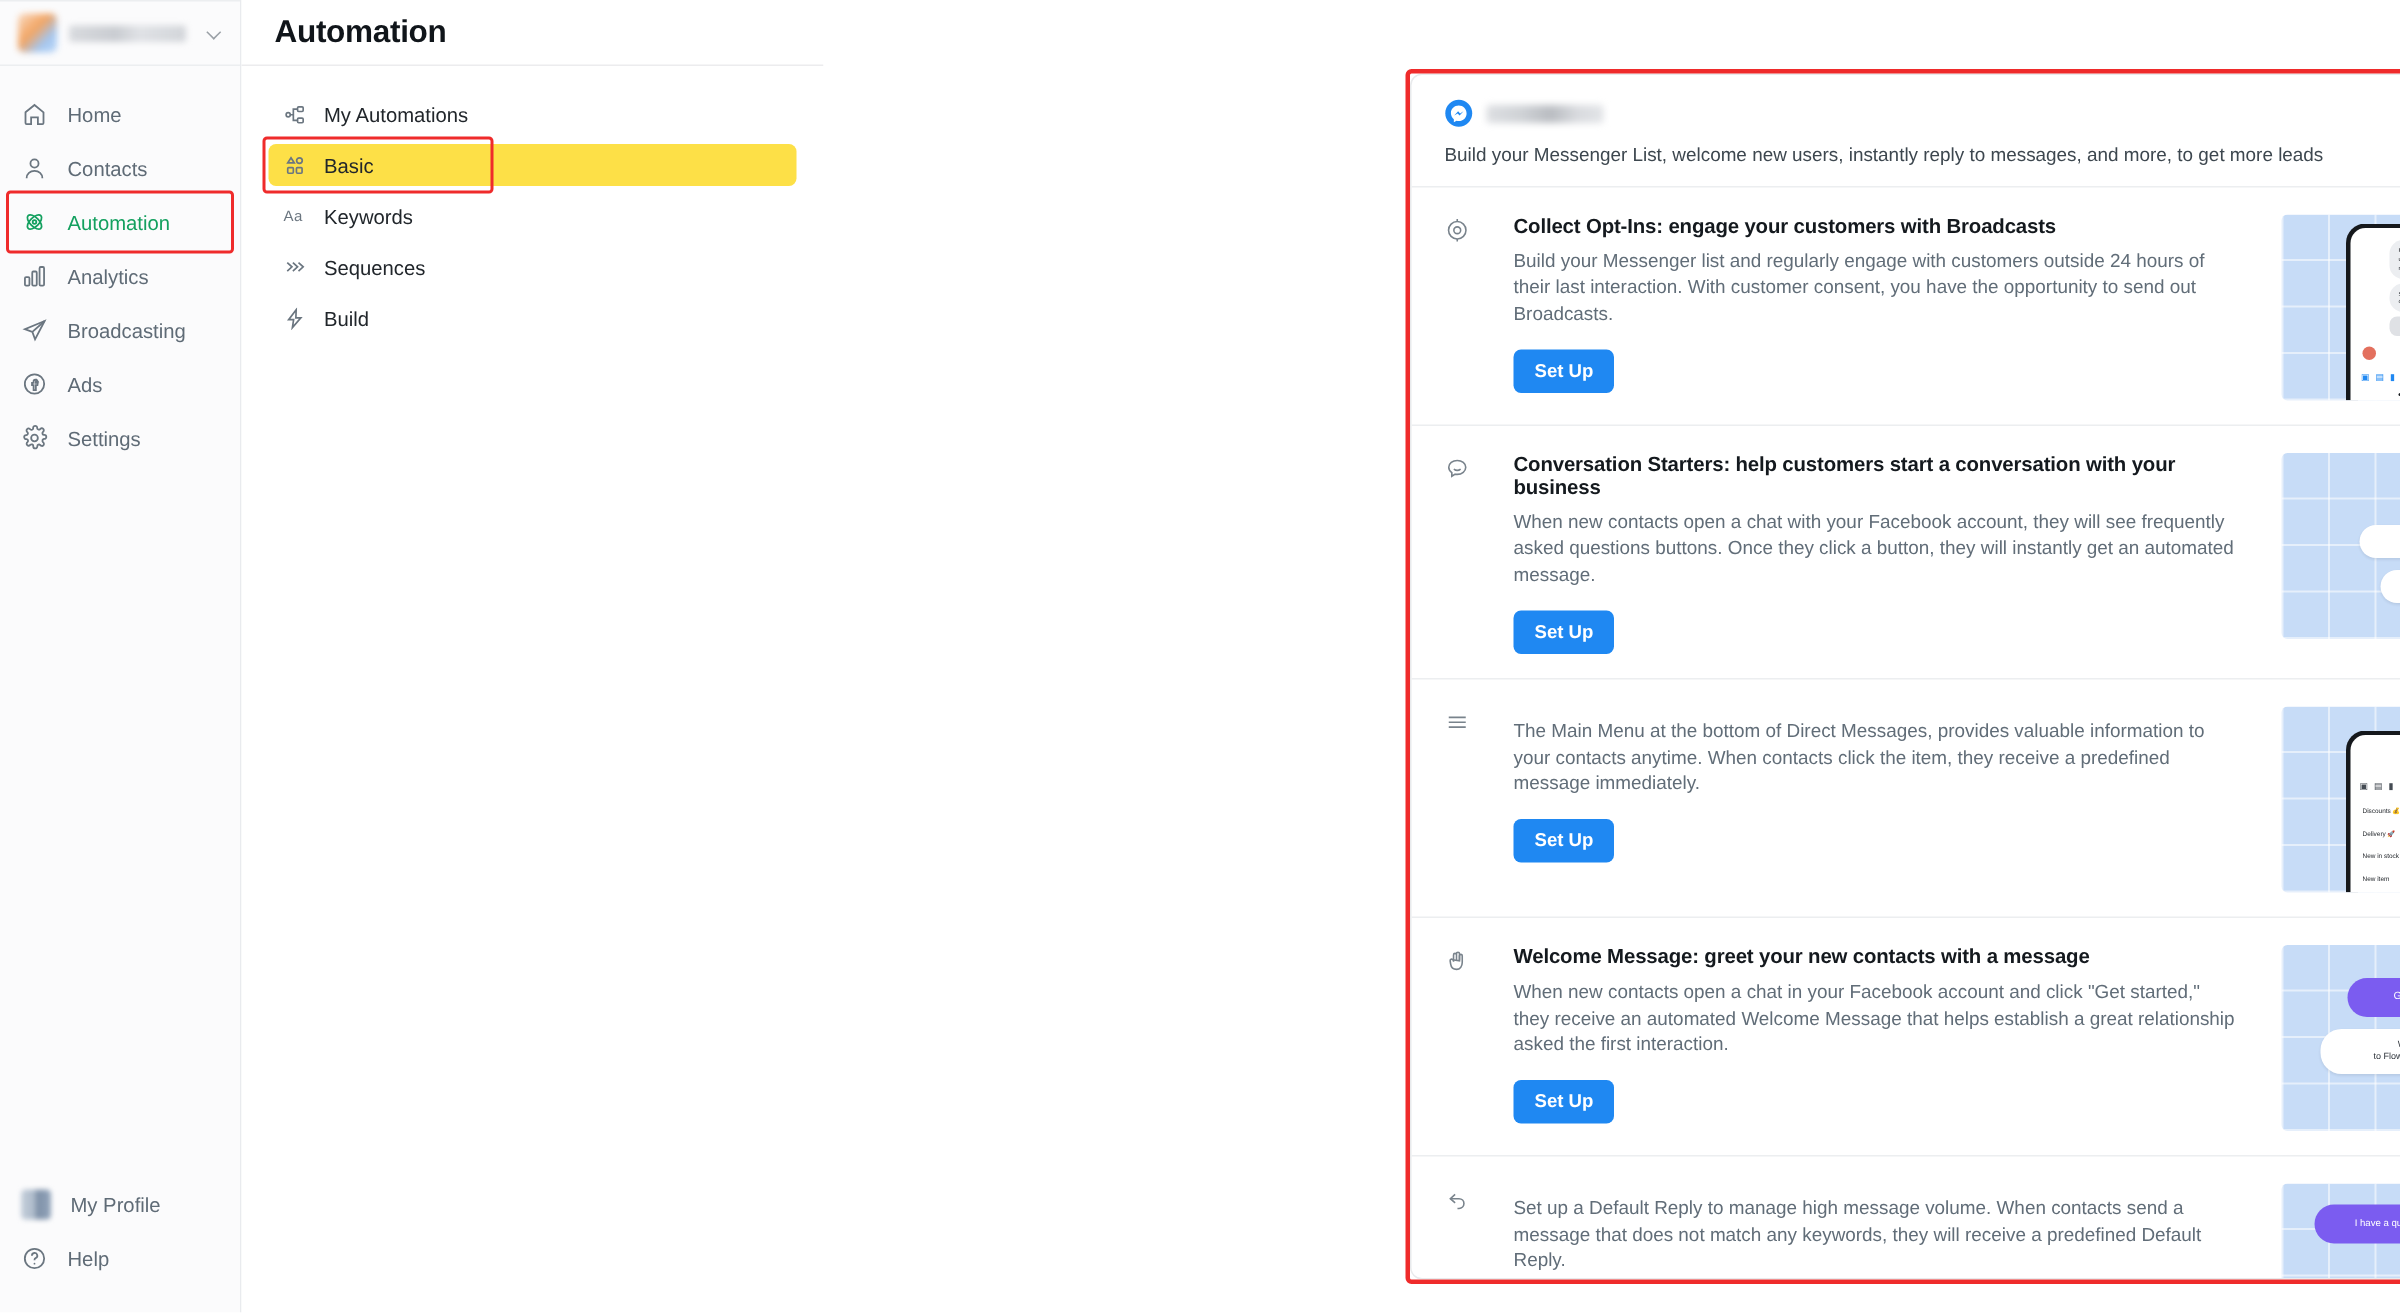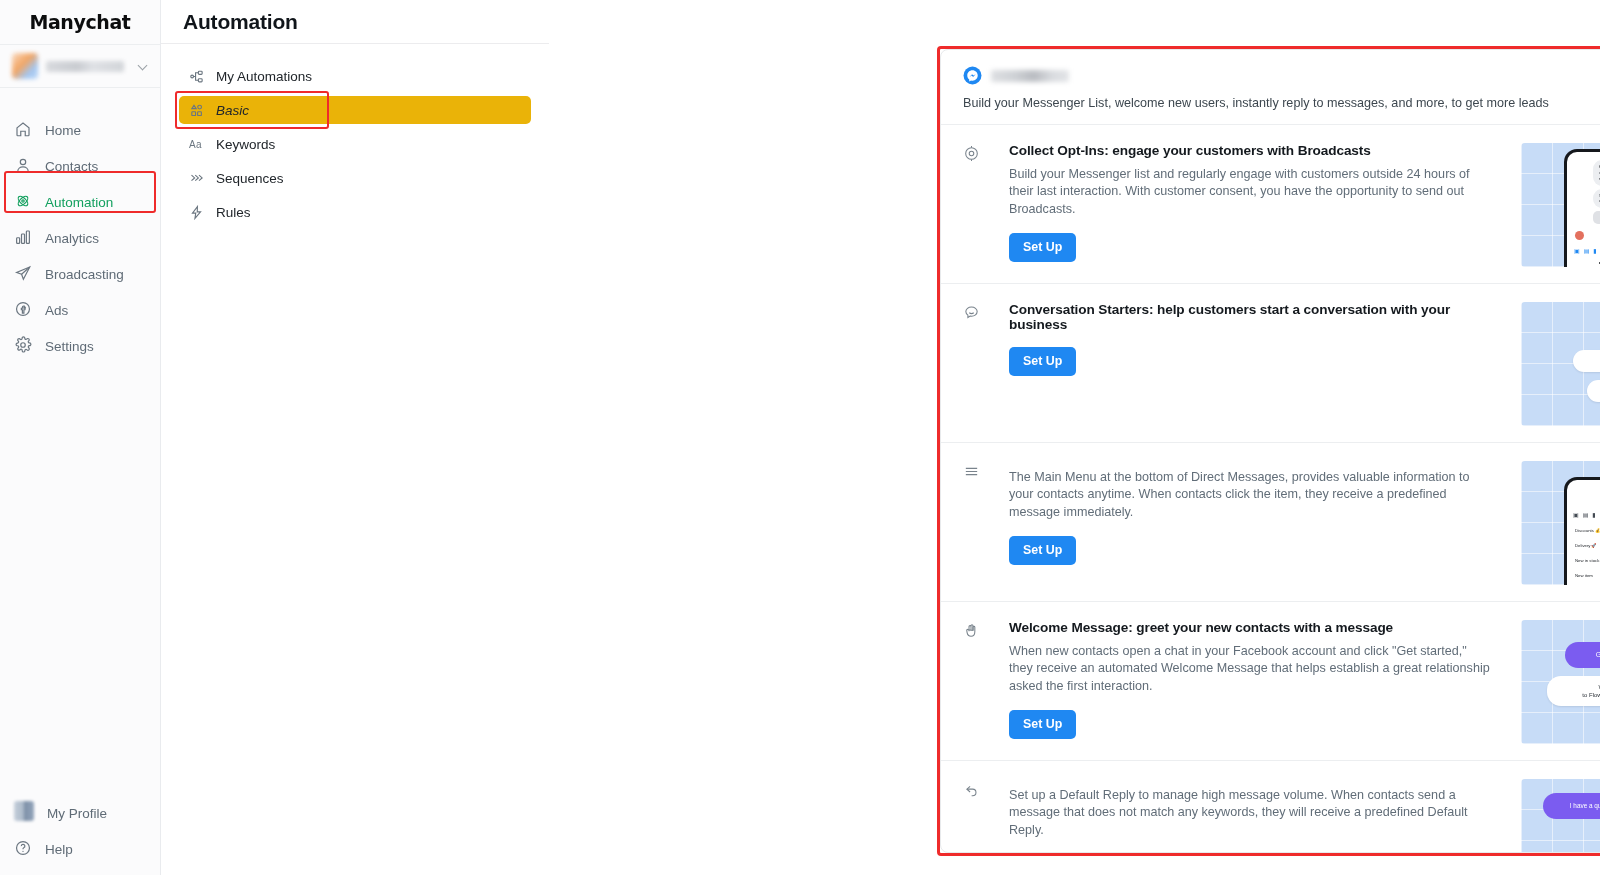--- a/index.html
+++ b/index.html
@@ -38,21 +38,21 @@
     filter: blur(2px); margin-right: 6px;
   }
   .chev { width: 10px; height: 10px; flex: 0 0 10px; position: relative; }
   .chev::after {
     content: ""; position: absolute; left: 1px; top: 1px;
     width: 6px; height: 6px; border-right: 1.4px solid #9aa0a6;
     border-bottom: 1.4px solid #9aa0a6; transform: rotate(45deg);
   }
   .nav { padding-top: 14px; flex: 1; }
   .nav-item {
-    height: 36px; display: flex; align-items: flex-end; gap: 13px;
+    height: 36px; display: flex; align-items: center; gap: 13px;
     padding: 0 14px; color: #5f6b76; font-size: 13.5px; cursor: pointer;
     position: relative;
   }
   .nav-item .ico { width: 18px; height: 18px; flex: 0 0 18px; display: block; color: #6b7680; }
   .nav-item.active { color: #13a05f; }
   .nav-item.active .ico { color: #13a05f; }
   .hl-box {
     position: absolute; border: 2.5px solid #ef2b2b; border-radius: 3px;
     pointer-events: none;
   }
@@ -74,21 +74,21 @@
     height: 44px; display: flex; align-items: center; padding: 0 0 0 22px;
     border-bottom: 1px solid #ececee;
   }
   .page-title { font-size: 21px; font-weight: 700; color: #10151a; letter-spacing: -0.2px; }
   .subnav { padding: 18px 18px 0 18px; position: relative; }
   .subnav-item {
     height: 28px; display: flex; align-items: center; gap: 12px;
     padding: 0 10px; margin-bottom: 6px; border-radius: 5px;
     font-size: 13.5px; color: #21262b; cursor: pointer;
   }
-  .subnav-item.sel { background: #eab308; font-style: italic; }
+  .subnav-item.sel { background: #fde047; }
   .subnav-item .sico { width: 15px; height: 15px; flex: 0 0 15px; color: #6b7680; display: block; }
   .aa { font-size: 10px; color: #6b7680; font-weight: 400; letter-spacing: .3px; width: 15px; flex: 0 0 15px; }
 
   
   .main { flex: 1; height: 698px; background: #fff; position: relative; }
   .card-outer { position: absolute; left: 388px; top: 46px; width: 810px; height: 810px; }
   .card-hl { position: absolute; inset: 0; border: 3px solid #ef2b2b; border-radius: 4px; pointer-events: none; z-index: 5; }
   .card {
     position: absolute; left: 3px; top: 3px; right: 3px; bottom: 3px;
     background: #fff; border: 1px solid #e8eaec; border-radius: 8px;
@@ -179,21 +179,20 @@
   .pill.p { background: #7b5cf0; color: #fff; }
 
   .sidebar, .subcol, .main { user-select: none; }
 </style>
 </head>
 <body>
 
 <div class="app">
 
   <div class="sidebar">
-    <div class="brand">Manychat</div>
 
     <div class="acct">
       <div class="acct-av"></div>
       <div class="acct-name"></div>
       <div class="chev"></div>
     </div>
 
     <div class="nav">
 
       <div class="nav-item">
@@ -311,21 +310,21 @@
         <svg class="sico" viewBox="0 0 24 24" fill="none" stroke="currentColor" stroke-width="1.8">
           <path d="M4 6.5 9 11l-5 4.5M10 6.5 15 11l-5 4.5M16 6.5 21 11l-5 4.5"></path>
         </svg>
         <span>Sequences</span>
       </div>
 
       <div class="subnav-item">
         <svg class="sico" viewBox="0 0 24 24" fill="none" stroke="currentColor" stroke-width="1.8">
           <path d="M13.5 2.5 5.5 13h5.3l-1.3 8.5L18.5 11h-5.3z"></path>
         </svg>
-        <span>Rules</span>
+        <span>Build</span>
       </div>
     </div>
   </div>
 
   <div class="main">
     <div class="card-outer">
       <div class="card">
 
         <div class="card-head">
           <div class="card-head-row">
@@ -373,20 +372,21 @@
 
         <div class="row">
           <div class="row-ico-wrap">
             <svg class="row-ico" viewBox="0 0 24 24" fill="none" stroke="currentColor" stroke-width="1.5">
               <path d="M12 4.2c-4.4 0-8 2.9-8 6.5 0 2 1.1 3.8 2.9 5v3.4l3.2-2c.6.1 1.2.15 1.9.15 4.4 0 8-2.9 8-6.55S16.4 4.2 12 4.2z"></path>
               <path d="M8.8 12.3c1.8 1.4 4.6 1.4 6.4 0"></path>
             </svg>
           </div>
           <div class="row-body">
             <div class="row-title">Conversation Starters: help customers start a conversation with your business</div>
+            <div class="row-desc">When new contacts open a chat with your Facebook account, they will see frequently asked questions buttons. Once they click a button, they will instantly get an automated message.</div>
             <button class="setup">Set Up</button>
           </div>
           <div class="thumb">
 
             <div class="pill w" style="right:6px;top:48px;width:142px;height:22px;">What are your working hours?</div>
             <div class="pill w" style="right:12px;top:78px;width:122px;height:22px;">Do you Provide Delivery?</div>
           </div>
         </div>
 
         <div class="row">

